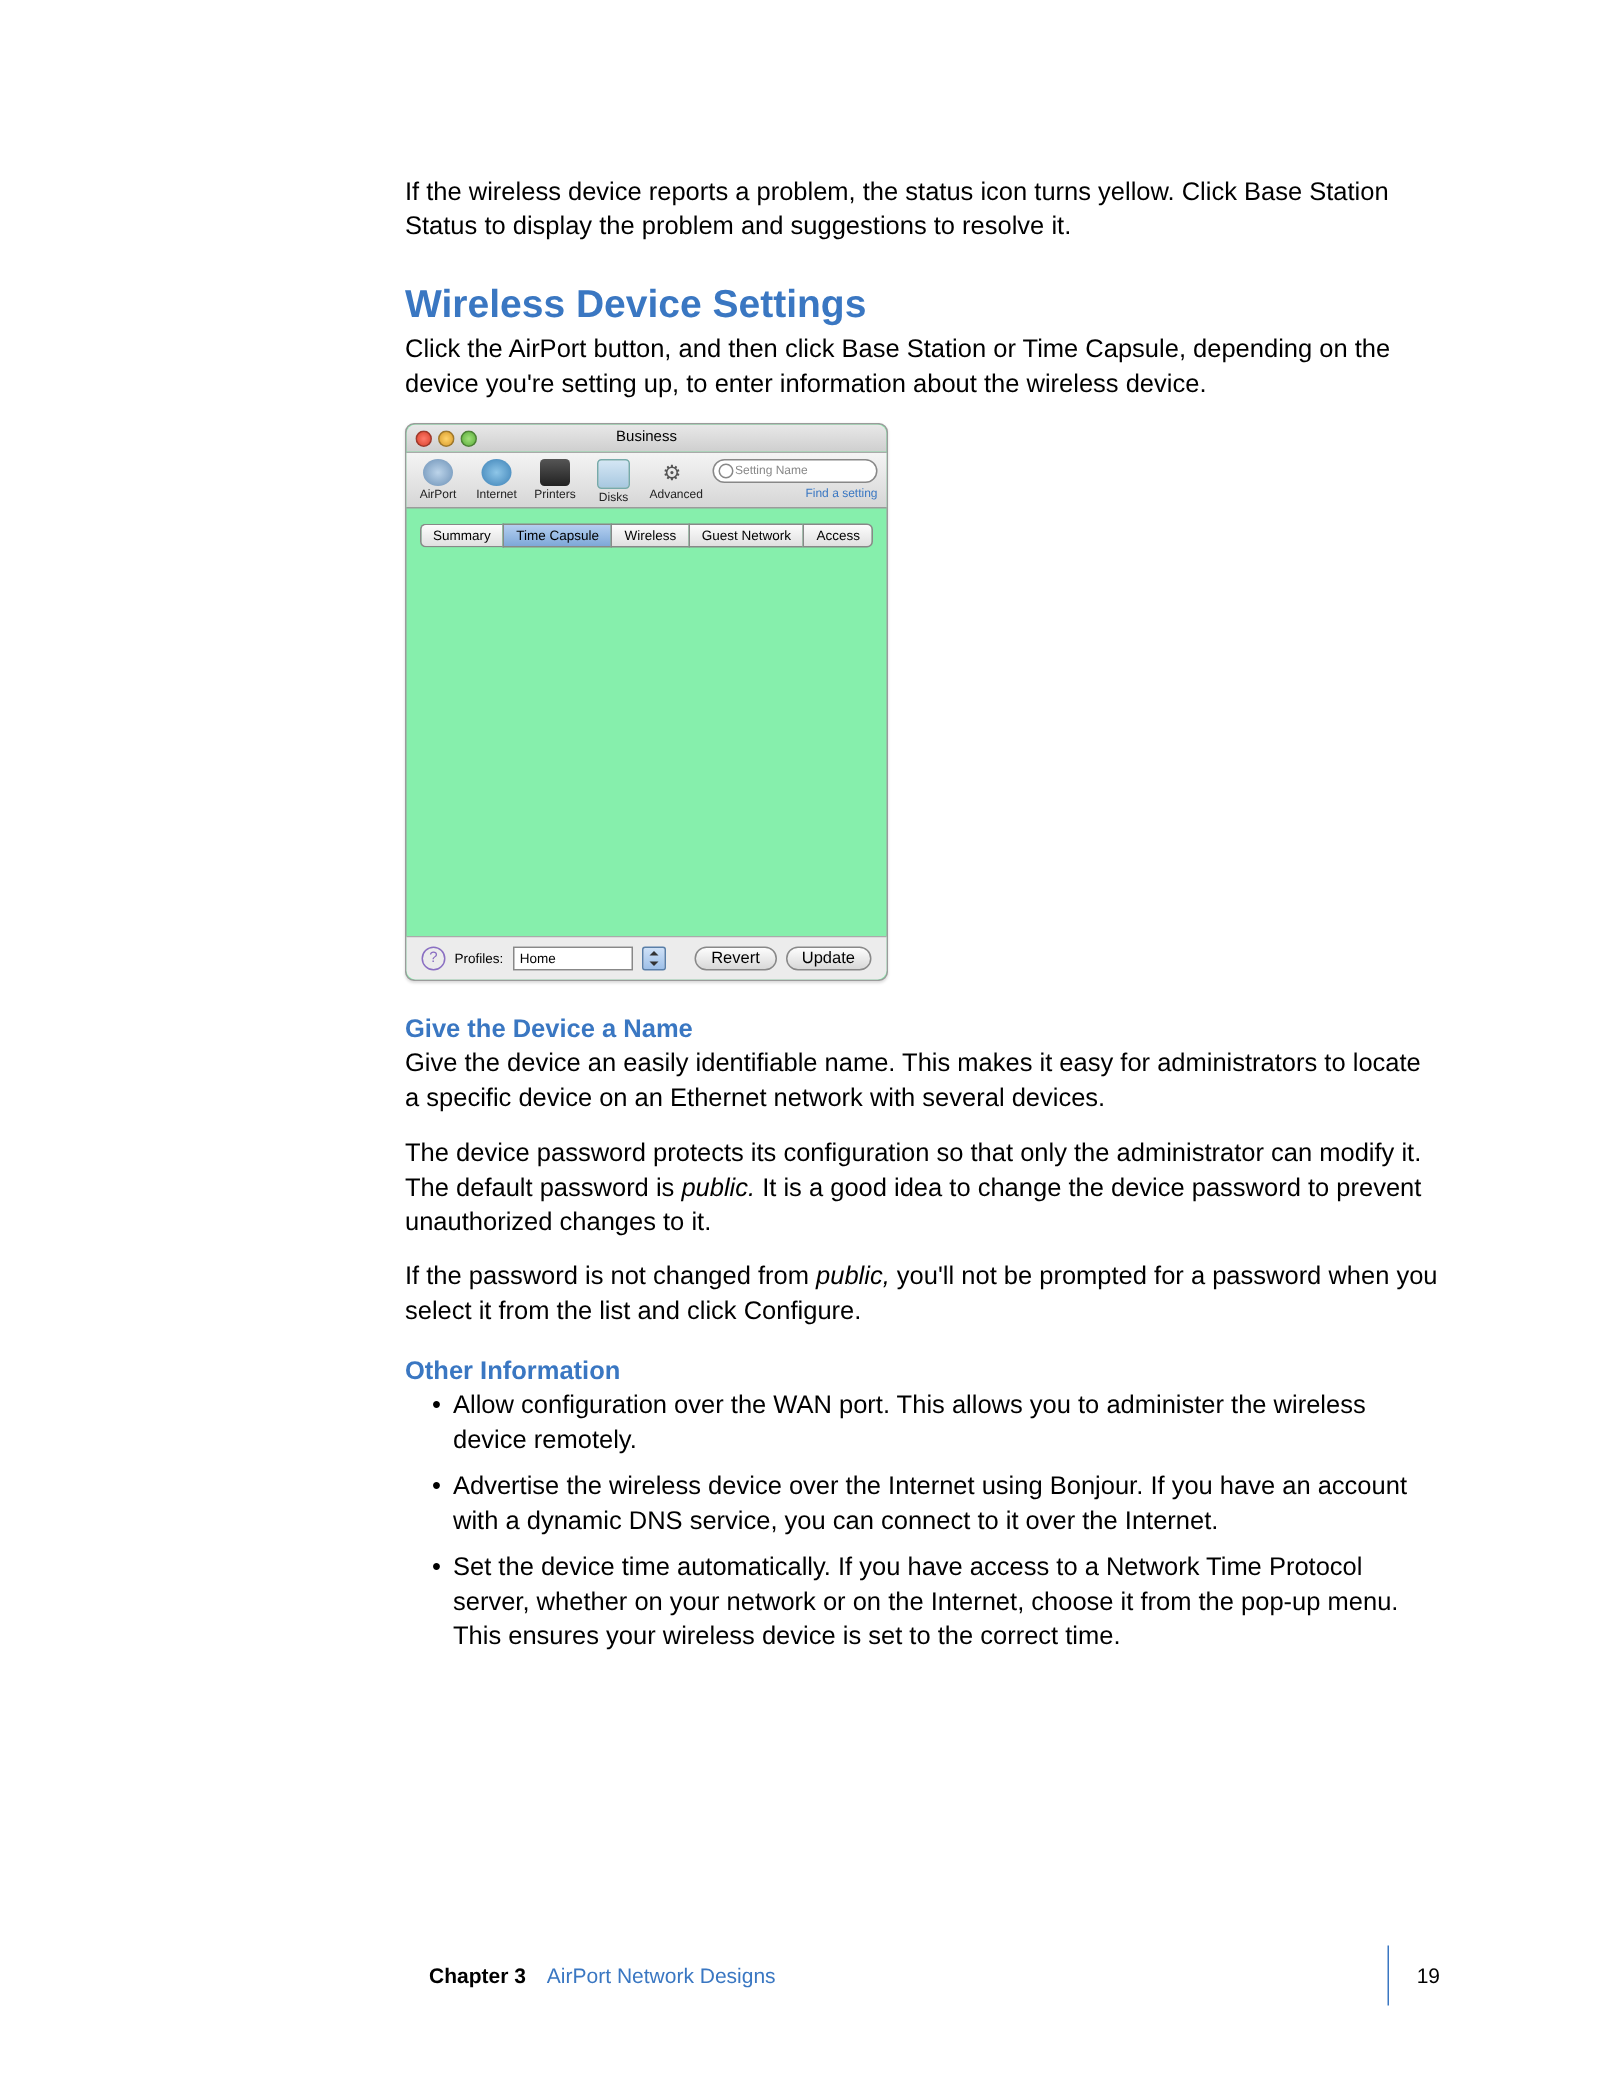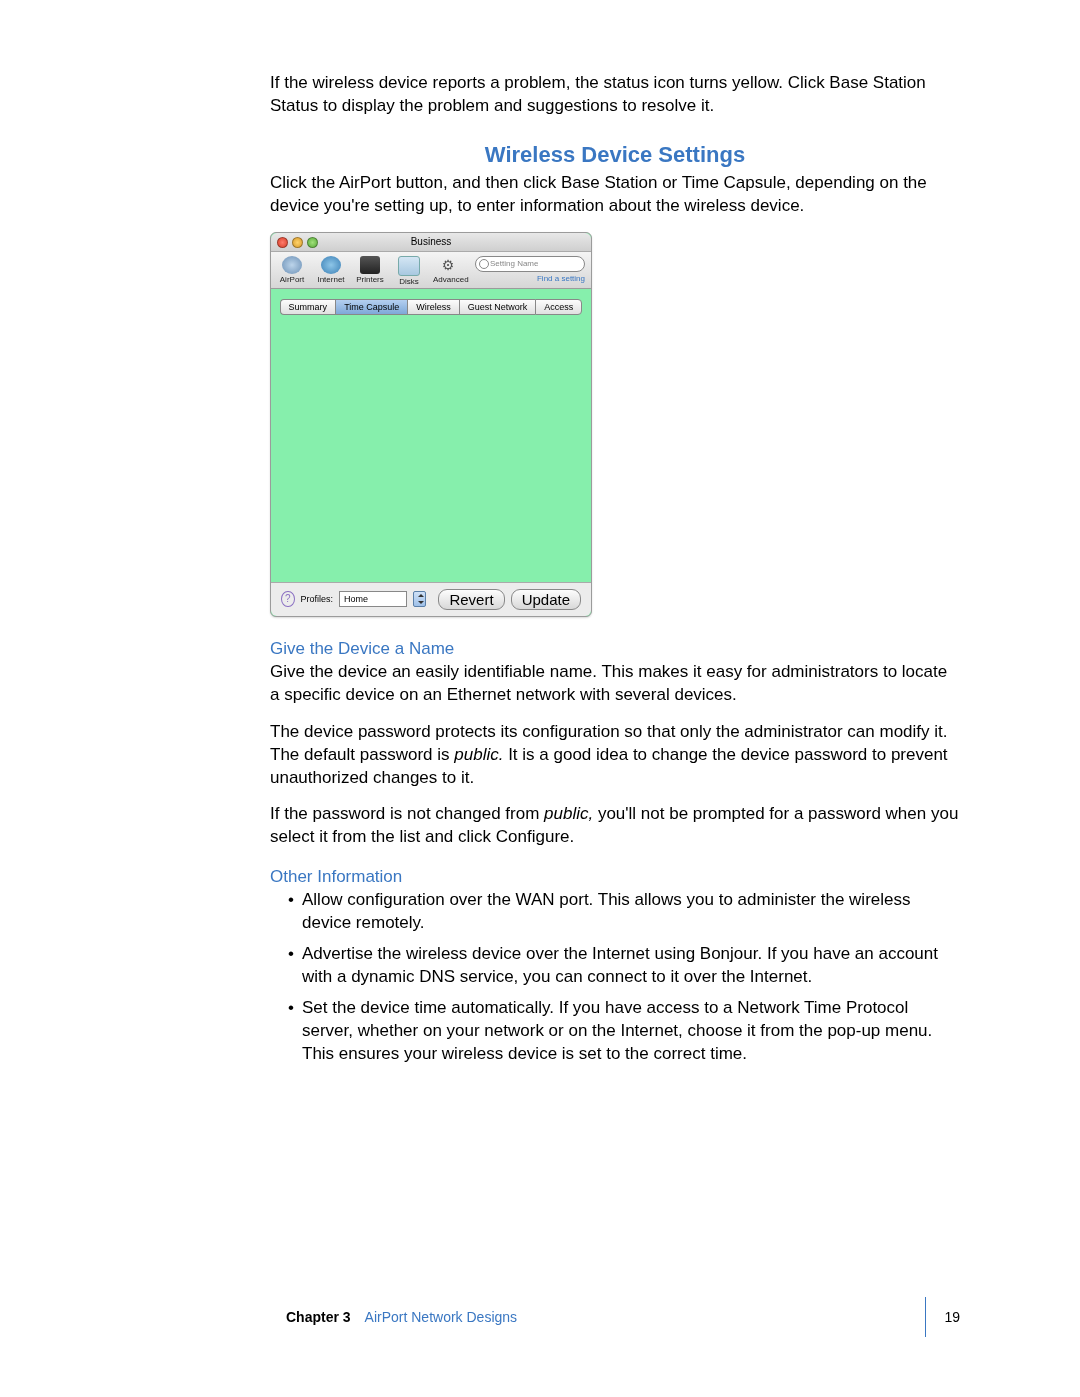--- a/index.html
+++ b/index.html
@@ -6,38 +6,37 @@
     margin: 0;
     padding: 0;
     background: #ffffff;
     font-family: "Myriad Pro", "Segoe UI", "Helvetica Neue", Arial, sans-serif;
     color: #000;
     width: 1080px;
     height: 1397px;
     position: relative;
   }
   .page {
-    padding: 72px 120px 0 270px;
+    padding: 117px 120px 0 270px;
   }
   .body-text {
     font-size: 17px;
     line-height: 1.35;
     margin: 0 0 14px 0;
   }
   .section-heading {
     color: #3a77c2;
-    font-size: 22px;
+    font-size: 26px;
     font-weight: 600;
     margin: 24px 0 4px 0;
-    text-align: center;
   }
   .sub-heading {
     color: #3a77c2;
     font-size: 17px;
-    font-weight: 400;
+    font-weight: 700;
     margin: 18px 0 2px 0;
   }
   .italic { font-style: italic; }
   ul.bullets {
     list-style: none;
     padding: 0 0 0 18px;
     margin: 0;
   }
   ul.bullets li {
     font-size: 17px;
@@ -187,21 +186,21 @@
     padding: 0 4px;
     line-height: 14px;
   }
   .hostname {
     font-size: 8px; color: #333;
   }
   .pillbtn {
     background: linear-gradient(#fdfdfd,#d8d8d8);
     border: 1px solid #888;
     border-radius: 9px;
-    font-size: 15px;
+    font-size: 11px;
     padding: 1px 10px;
   }
   .arrowsel {
     width: 14px; height: 14px;
     background: linear-gradient(#cfe1f7,#9ec0e8);
     border: 1px solid #5a7fa8;
     border-radius: 2px;
     position: relative;
   }
   .arrowsel::before, .arrowsel::after {

